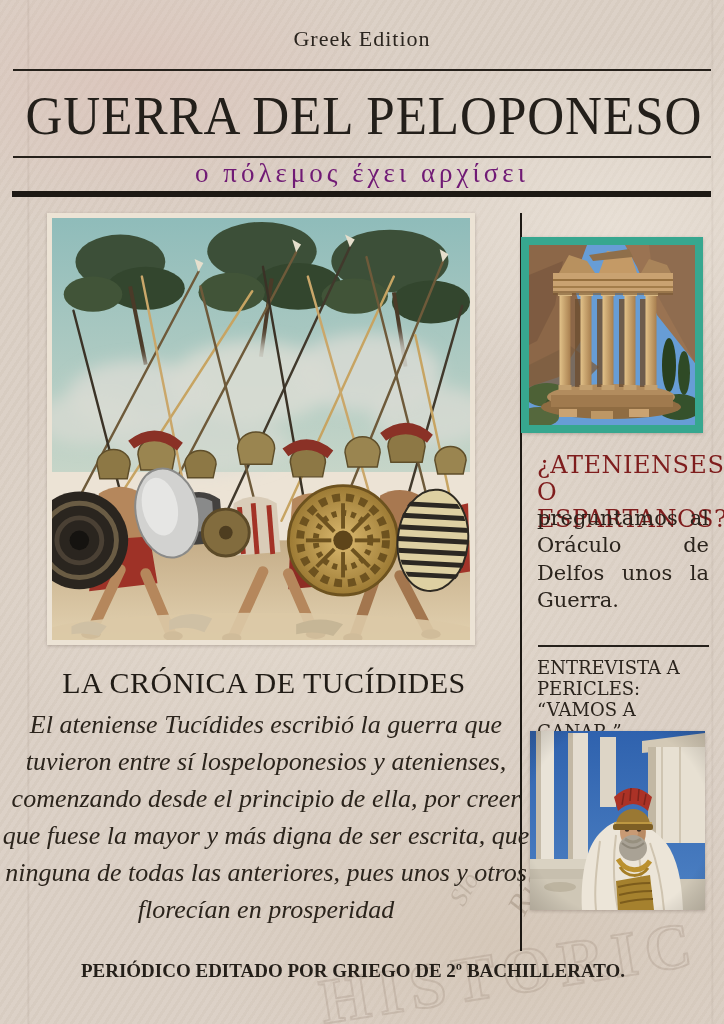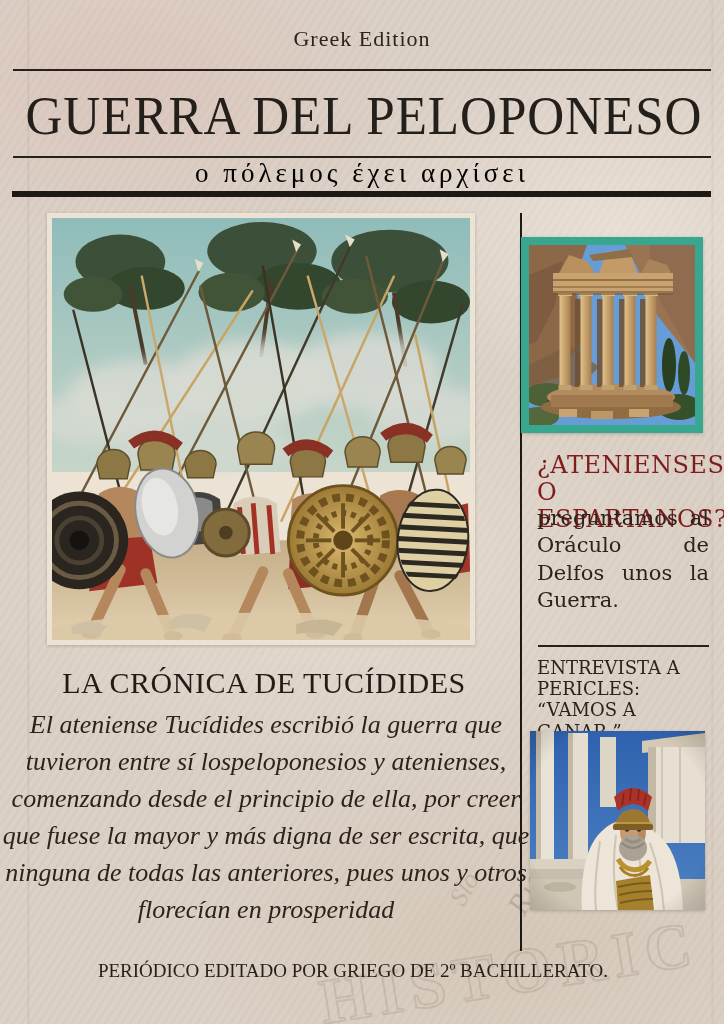--- a/index.html
+++ b/index.html
@@ -34,38 +34,38 @@
   .rule{position:absolute;z-index:1;background:#26211b;}
   #rule-top{left:13px;width:698px;top:69px;height:2px;}
   #rule-mid{left:13px;width:698px;top:156px;height:2px;}
   #rule-thick{left:12px;width:699px;top:191px;height:6px;background:#1d1914;}
   #v-divider{left:520px;top:213px;width:2px;height:738px;background:#1d1914;}
   #rule-col{left:538px;top:645px;width:171px;height:2px;}
   #edition{left:0;top:26px;width:724px;text-align:center;font-size:22px;letter-spacing:1px;color:#2b251f;}
   #headline{left:0;top:84px;width:724px;text-align:center;white-space:nowrap;}
   #headline span{display:inline-block;font-size:55px;letter-spacing:1px;color:#231f1a;
     transform:scaleX(.93);transform-origin:center;}
-  #greek-subtitle{left:0;top:158px;width:724px;text-align:center;font-size:27px;letter-spacing:4px;color:#000000;}
+  #greek-subtitle{left:0;top:158px;width:724px;text-align:center;font-size:27px;letter-spacing:4px;color:#701a75;}
   #battle-photo{left:47px;top:213px;width:428px;height:432px;box-sizing:border-box;
     background:#ece3d5;padding:5px;box-shadow:0 1px 3px rgba(60,45,30,.25);}
   #delphi-photo{left:521px;top:237px;width:182px;height:196px;box-sizing:border-box;
     background:#37a78f;padding:8px;box-shadow:0 1px 3px rgba(60,45,30,.25);}
   #pericles-photo{left:530px;top:731px;width:175px;height:179px;box-shadow:0 1px 3px rgba(60,45,30,.25);}
   #question-heading{left:537px;top:452px;width:176px;font-family:"DejaVu Serif",serif;
     font-size:24px;line-height:1.12;letter-spacing:.5px;color:#7f1d1d;}
   #question-body{left:537px;top:505px;width:172px;font-family:"DejaVu Serif",serif;
     font-size:21px;line-height:1.3;text-align:justify;color:#2b241d;}
   #interview-text{left:537px;top:657px;width:180px;font-family:"DejaVu Serif",serif;
     font-size:18px;line-height:1.18;color:#2b241d;}
   #cronica-heading{left:20px;top:666px;width:488px;text-align:center;font-weight:normal;
     font-size:30px;letter-spacing:.5px;color:#211c16;}
   #cronica-body{left:-6px;top:706px;width:544px;text-align:center;font-style:italic;
     font-size:26px;line-height:37px;color:#2b241c;}
   #cronica-body div{white-space:nowrap;}
-  #footer-line{left:0;top:960px;width:706px;text-align:center;font-weight:normal;
+  #footer-line{left:0;top:960px;width:706px;text-align:center;font-weight:bold;
     font-size:19px;color:#241f19;}
   svg{display:block;}
 </style>
 </head>
 <body>
 
 <div class="page">
 
   <div class="wm" id="wm-blot1"></div>
   <div class="wm" id="wm-historic">HISTORIC</div>

